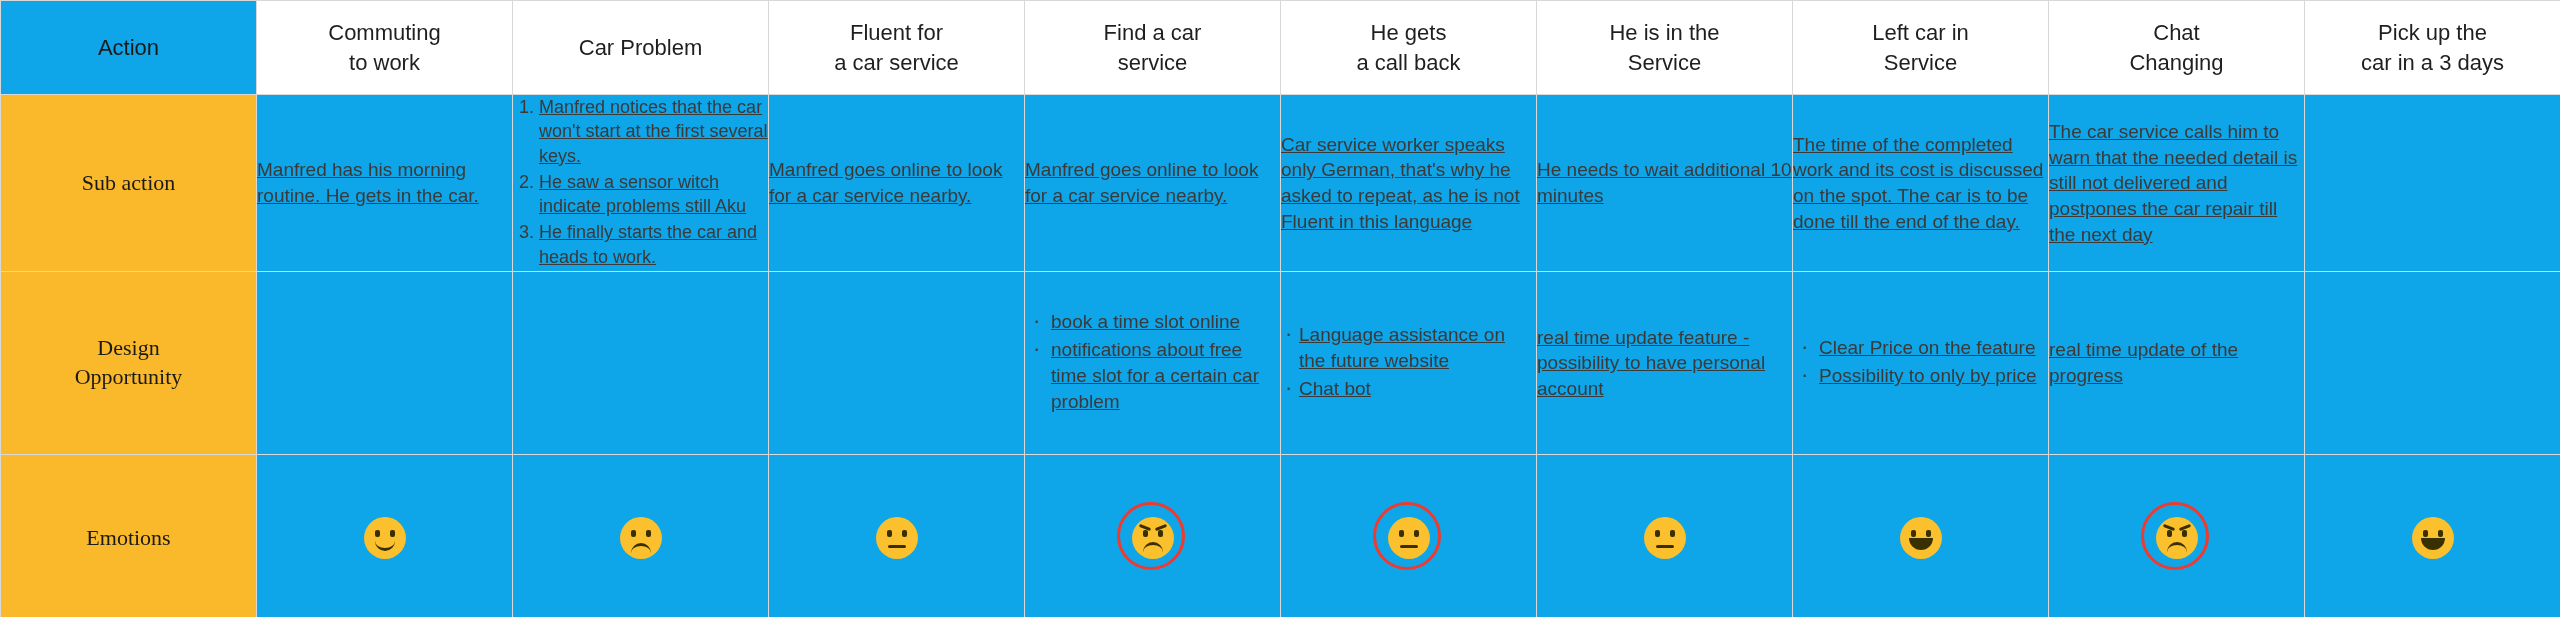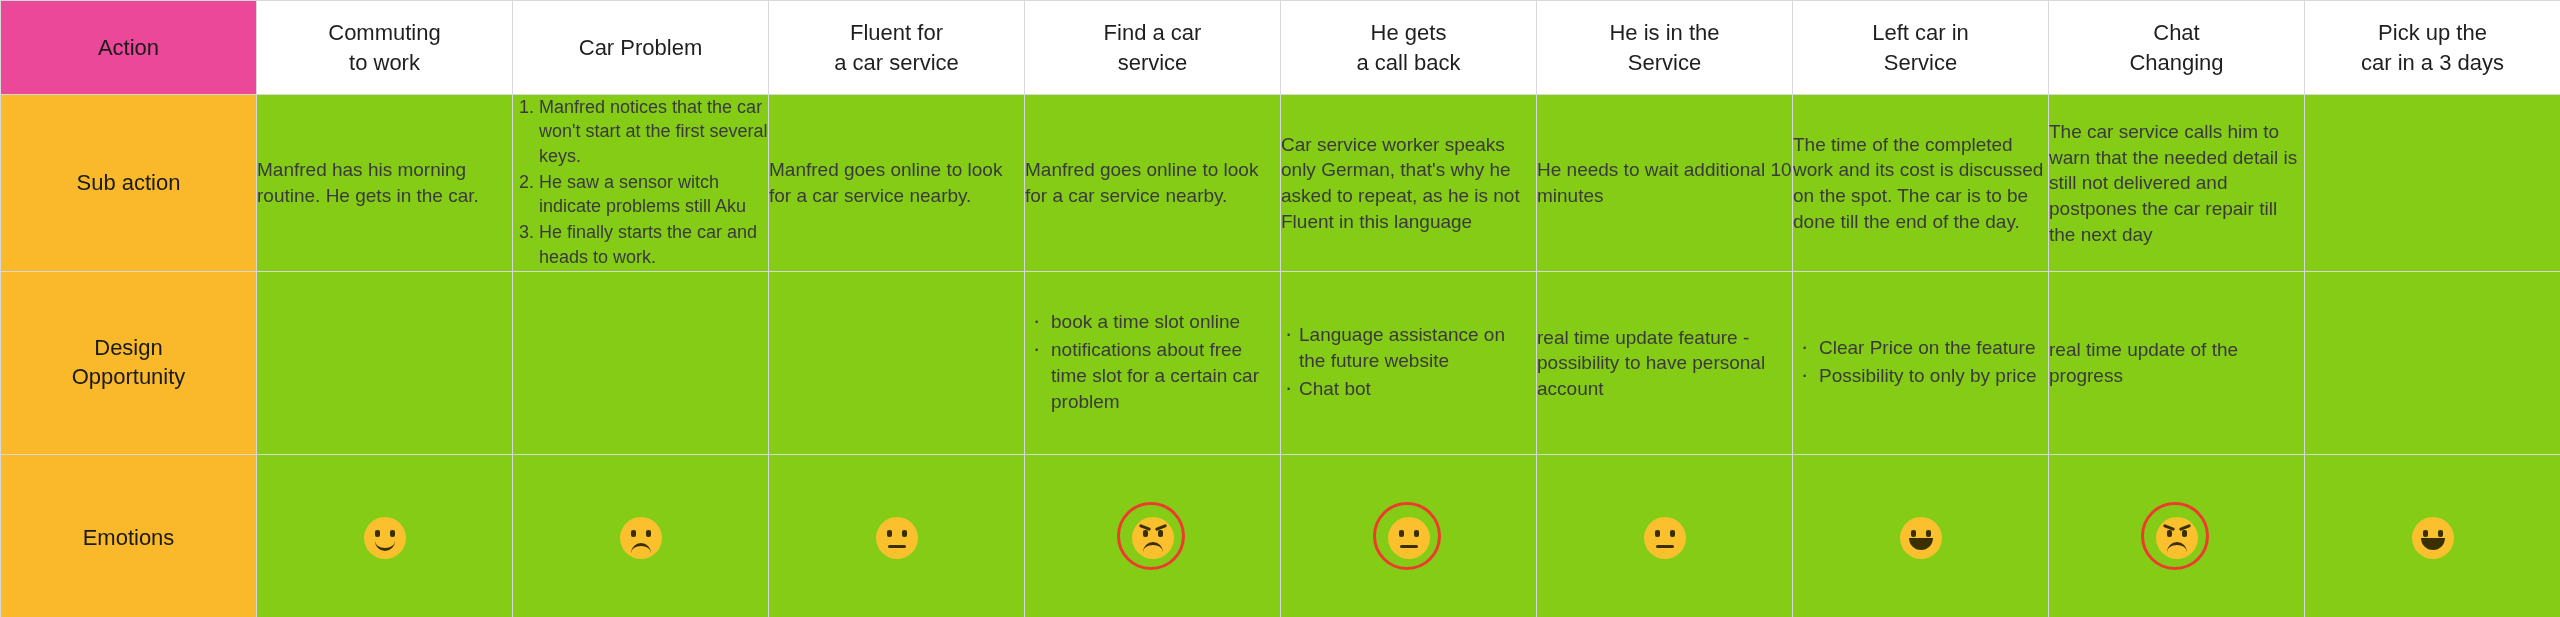--- a/index.html
+++ b/index.html
@@ -21,21 +21,21 @@
   }
   #journey-table td, #journey-table th {
     border: 1px solid #d8d8d8;
     vertical-align: middle;
     padding: 0;
   }
   
   col.c-label { width: 256px; }
   col.c-step  { width: 256px; }
   .hdr-action {
-    background: #ec4899;
+    background: #0ea5e9;
     text-align: center;
     font-size: 22px;
     height: 93px;
     border: 1px solid #FAB92A;
     border-right: 1px solid #ffffff;
   }
   
   .top-step {
     background: #ffffff;
     border: 1px solid #d8d8d8;
@@ -48,28 +48,30 @@
     padding: 6px 12px;
   }
   .row-label {
     background: #FAB92A;
     text-align: center;
     font-size: 22px;
     line-height: 1.3;
     color: #1a1a1a;
     border: 1px solid #FAB92A;
     border-bottom: 1px solid #ffffff;
+    font-family: Liberation Serif, serif;
   }
   .cell {
-    background: #84cc16;
+    background: #0ea5e9;
     font-size: 19px;
     line-height: 1.35;
     color: #3a3a3a;
     padding: 14px 18px;
     vertical-align: middle;
+    text-decoration: underline;
   }
   .sub-row td.cell { height: 176px; }
   .design-row td.cell { height: 182px; }
   .emotion-row td.cell { height: 166px; text-align: center; }
 
   ol.numbered {
     margin: 0;
     padding-left: 26px;
     font-size: 18px;
     line-height: 1.35;

